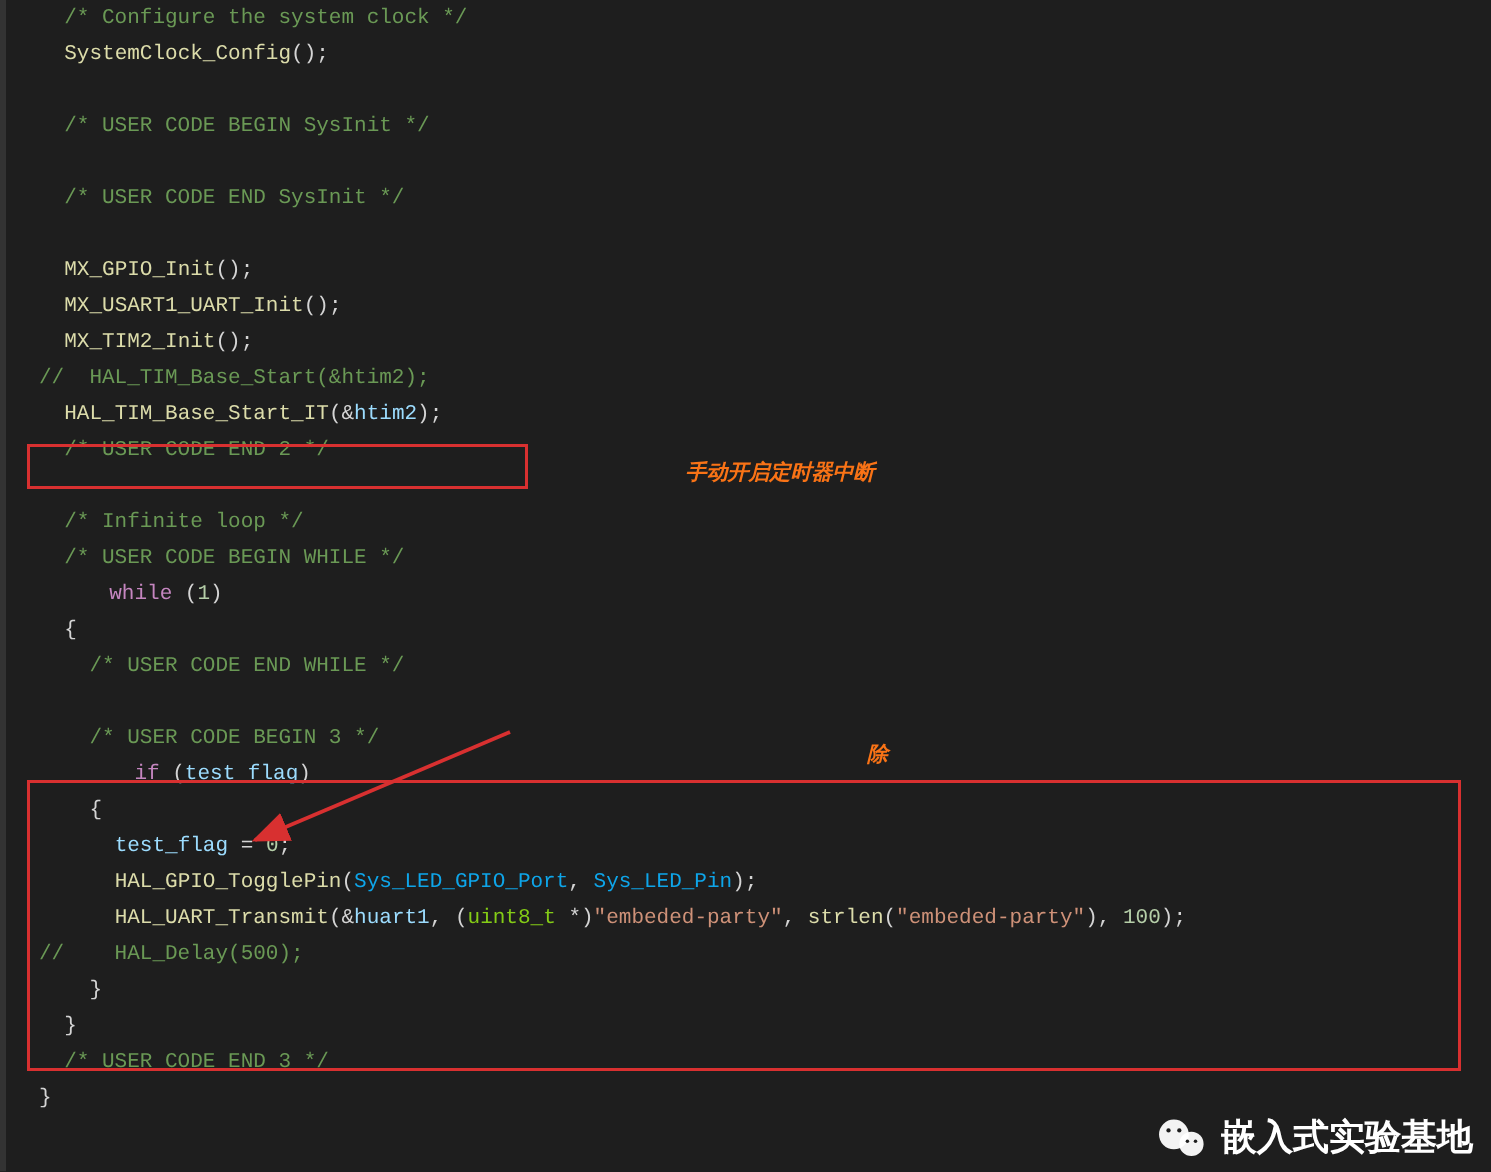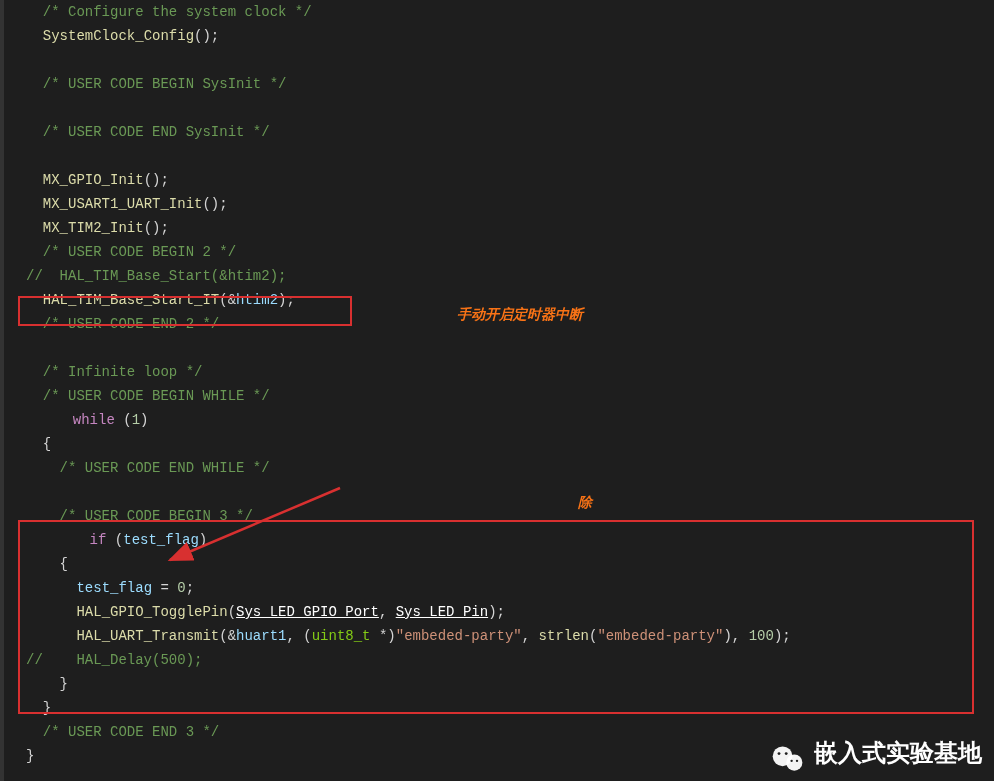--- a/index.html
+++ b/index.html
@@ -24,21 +24,21 @@
     padding-left: 18px;
   }
   .c-comment { color: #6a9955; }
   .c-func { color: #dcdcaa; }
   .c-keyword { color: #c586c0; padding-left: 30px; }
   .c-number { color: #b5cea8; }
   .c-string { color: #ce9178; }
   .c-ident { color: #9cdcfe; }
   .c-type { color: #84cc16; }
   .c-punc { color: #d4d4d4; }
-  .c-macro { color: #ffffff; text-decoration: underline; }
+  .c-macro { color: #0ea5e9; }
 
   .annotation {
     position: absolute;
     color: #f97316;
     font-family: "SimSun", "Microsoft YaHei", sans-serif;
     font-style: italic;
     font-weight: bold;
     font-size: 14px;
     text-align: center;
     pointer-events: none;
@@ -54,20 +54,21 @@
   }
   .watermark {
     position: absolute;
     right: 12px;
     bottom: 4px;
     color: #fff;
     font-family: "Microsoft YaHei", sans-serif;
     font-size: 24px;
     font-weight: bold;
     display: flex;
+    align-items: center;
     gap: 8px;
   }
   .wm-icon {
     width: 36px;
     height: 36px;
     fill: #fff;
   }
   .gutter-line {
     position: absolute;
     left: 0;
@@ -86,21 +87,20 @@
   <div class="line"><span class="c-comment">  /* Configure the system clock */</span></div>
   <div class="line">  <span class="c-func">SystemClock_Config</span><span class="c-punc">();</span></div>
   <div class="line"><span></span></div>
   <div class="line"><span class="c-comment">  /* USER CODE BEGIN SysInit */</span></div>
   <div class="line"><span></span></div>
   <div class="line"><span class="c-comment">  /* USER CODE END SysInit */</span></div>
   <div class="line"><span></span></div>
   <div class="line">  <span class="c-func">MX_GPIO_Init</span><span class="c-punc">();</span></div>
   <div class="line">  <span class="c-func">MX_USART1_UART_Init</span><span class="c-punc">();</span></div>
   <div class="line">  <span class="c-func">MX_TIM2_Init</span><span class="c-punc">();</span></div>
-  <div class="line"><span class="c-comment">  /* USER CODE BEGIN 2 */</span></div>
   <div class="line"><span class="c-comment">//  HAL_TIM_Base_Start(&amp;htim2);</span></div>
   <div class="line"><span>  </span><span class="c-func">HAL_TIM_Base_Start_IT</span><span class="c-punc">(&amp;</span><span class="c-ident">htim2</span><span class="c-punc">);</span></div>
   <div class="line"><span class="c-comment">  /* USER CODE END 2 */</span></div>
   <div class="line"><span></span></div>
   <div class="line"><span class="c-comment">  /* Infinite loop */</span></div>
   <div class="line"><span class="c-comment">  /* USER CODE BEGIN WHILE */</span></div>
   <div class="line">  <span class="c-keyword">while</span> <span class="c-punc">(</span><span class="c-number">1</span><span class="c-punc">)</span></div>
   <div class="line"><span class="c-punc">  {</span></div>
   <div class="line"><span class="c-comment">    /* USER CODE END WHILE */</span></div>
   <div class="line"><span></span></div>

